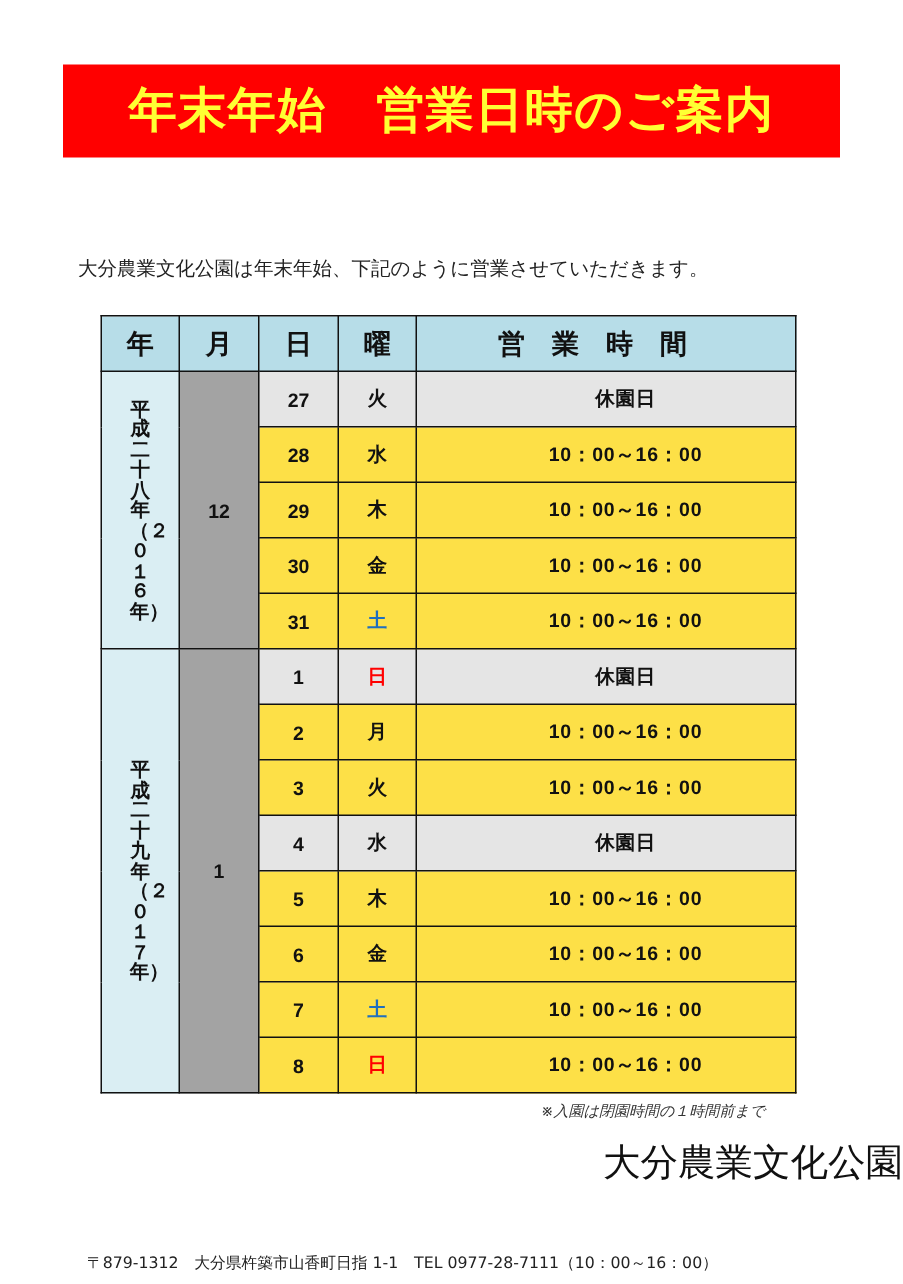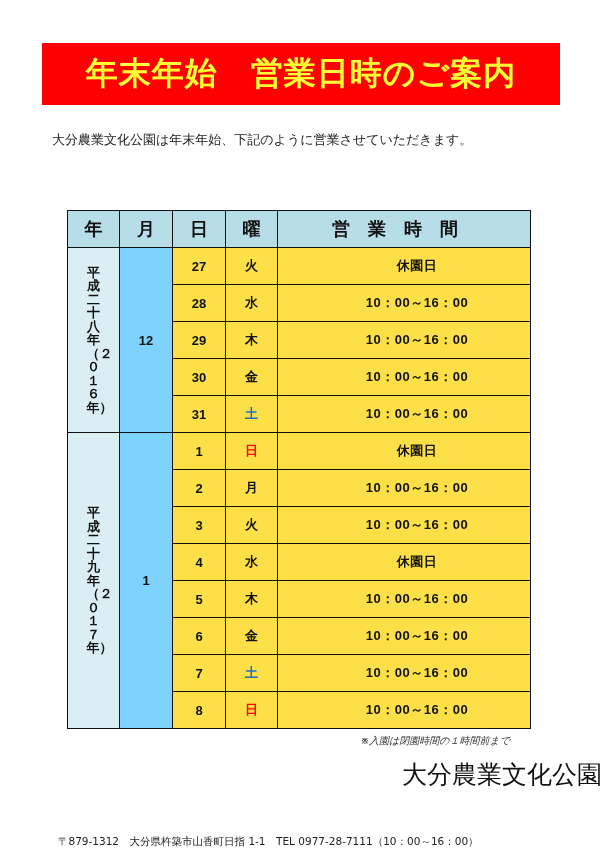--- a/index.html
+++ b/index.html
@@ -13,41 +13,41 @@
       background: #ff0000; display: flex; align-items: center; justify-content: center;
     }
     .banner span {
       color: #ffff33; font-weight: bold; font-size: 32px; letter-spacing: 1px;
       white-space: pre;
     }
     .intro {
       position: absolute; left: 52px; top: 130px; width: 510px;
       font-size: 13px; line-height: 20px; color: #222;
     }
-    .intro div { white-space: nowrap; }
+    .intro div { white-space: nowrap; margin-top: 40px; }
     table.sched {
       position: absolute; left: 67px; top: 210px;
       border-collapse: collapse; table-layout: fixed;
       width: 463px;
     }
     table.sched td, table.sched th {
       border: 1.5px solid #111; padding: 0; height: 36px;
       font-weight: bold; font-size: 13px; text-align: center;
       font-family: "Liberation Sans", "DejaVu Sans", sans-serif;
     }
     table.sched th { background: #b7dde8; height: 36px; font-size: 18px; }
     th.hours { letter-spacing: 18px; }
     td.year {
       background: #daeef3; font-size: 12px; line-height: 13px;
       vertical-align: middle;
     }
     .vert { display: inline-block; width: 14px; word-break: break-all; line-height: 13.5px; }
-    td.month { background: #7dd3fc; font-size: 19px; }
+    td.month { background: #a3a3a3; font-size: 19px; }
     tr.open td.d, tr.open td.w, tr.open td.h { background: #fde047; }
-    tr.closed td.d, tr.closed td.w, tr.closed td.h { background: #fde047; }
+    tr.closed td.d, tr.closed td.w, tr.closed td.h { background: #e5e5e5; }
     td.h { text-align: left; padding-left: 26px !important; font-size: 19px; letter-spacing: 0.5px; }
     .note {
       position: absolute; right: 92px; top: 734px; font-size: 10px; color: #333; font-style: italic;
     }
     .org {
       position: absolute; left: 0; width: 602px; top: 758px; text-align: right;
       font-size: 25px; color: #111;
     }
     .footer {
       position: absolute; left: 58px; top: 806px; font-size: 10.5px; color: #222; white-space: nowrap; margin-top: 29px;

